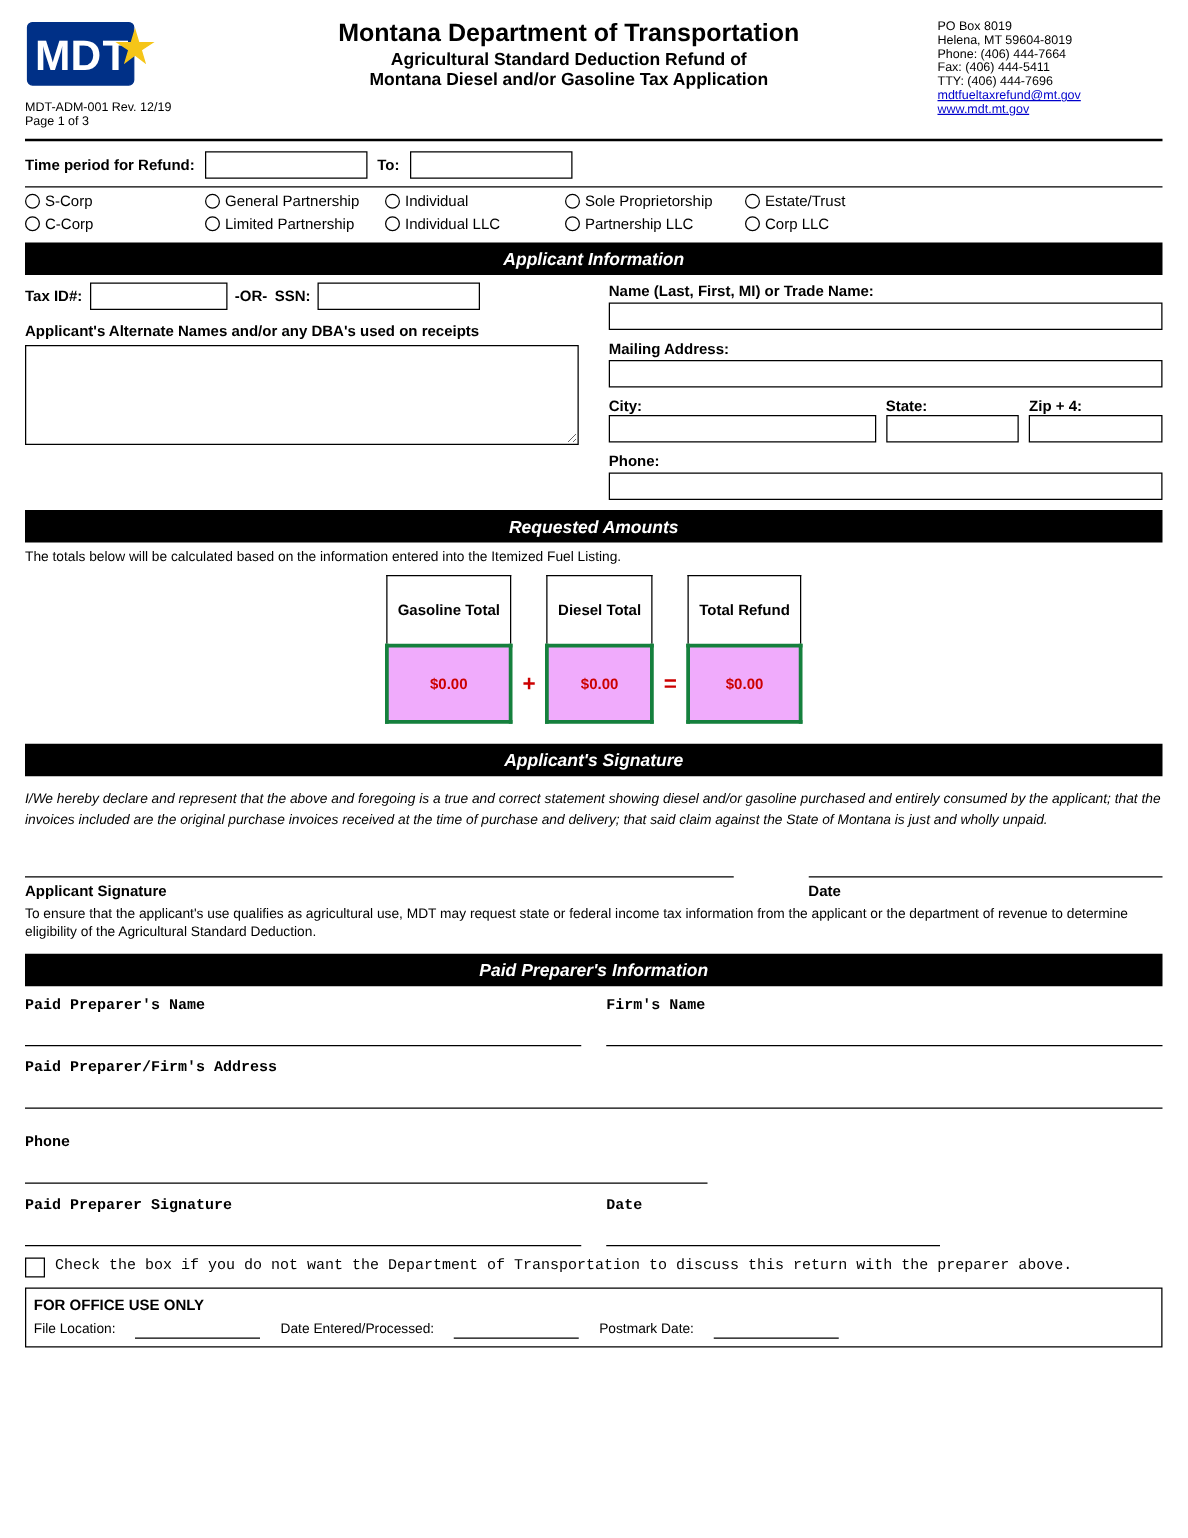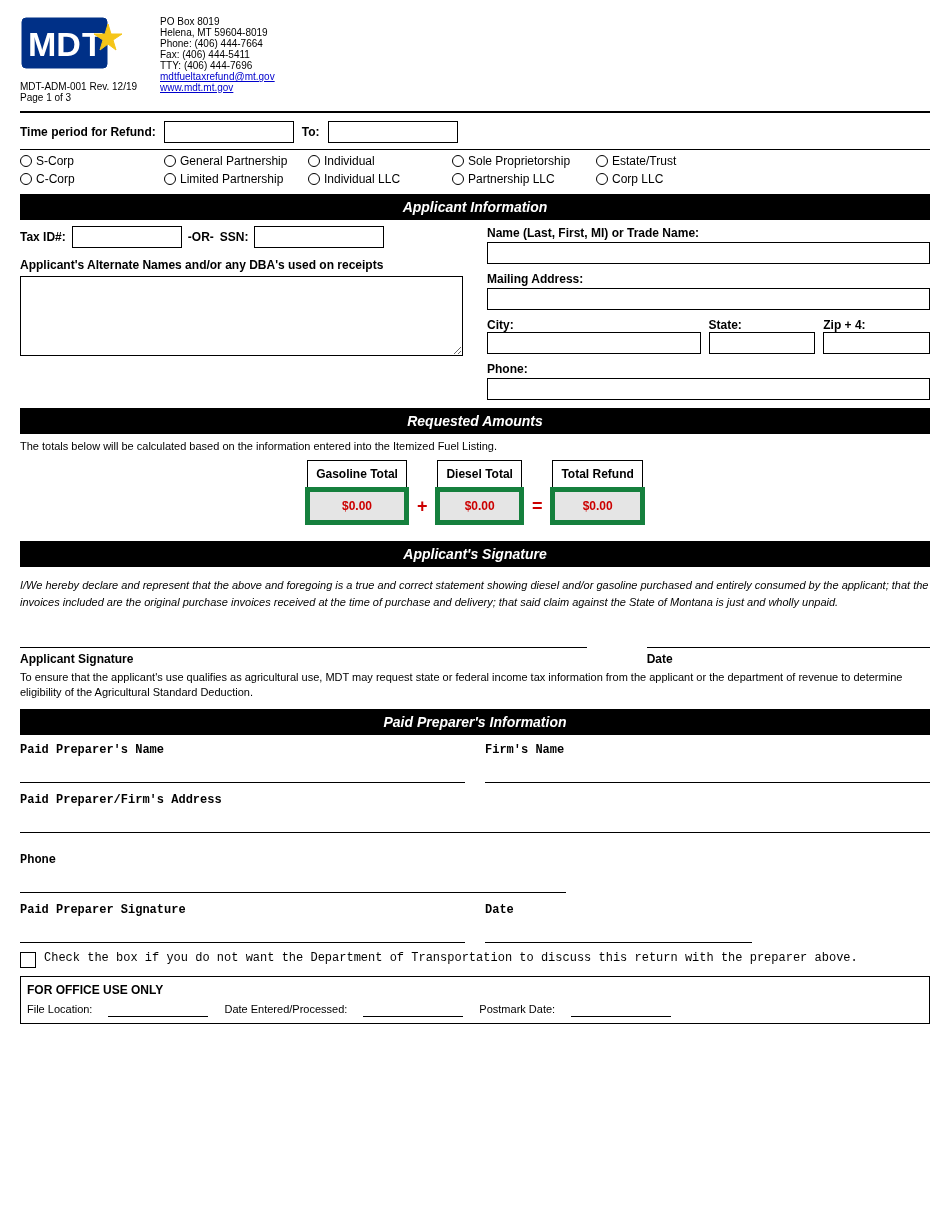--- a/index.html
+++ b/index.html
@@ -147,31 +147,31 @@
 
     .requested-desc {
       margin: 6px 0;
       font-size: 11px;
     }
     .totals-table {
       margin: 0 auto;
       border-collapse: collapse;
     }
     .totals-table td {
-      padding: 6px 8px;
+      padding: 20px 8px;
       text-align: center;
     }
     .totals-header td {
       border: 1px solid #000;
       font-weight: bold;
       background: #fff;
     }
     .totals-value td {
-      border: 5px solid #15803d;
-      background: #e5e5e5;
+      border: 3px solid #15803d;
+      background: #f0abfc;
       color: #cc0000;
       font-weight: bold;
     }
     .totals-op {
       border: none !important;
       background: #fff !important;
       font-size: 18px;
       font-weight: bold;
     }
 
@@ -276,20 +276,25 @@
       <rect x="2" y="2" width="85" height="50" rx="4" fill="#003087" stroke="#003087"></rect>
       <text x="8" y="40" font-family="Arial Black,Arial" font-weight="900" font-size="34" fill="white">MD</text>
       <text x="62" y="40" font-family="Arial Black,Arial" font-weight="900" font-size="34" fill="white">T</text>
 
       <polygon points="88,8 91,18 102,18 93,24 96,34 88,28 80,34 83,24 74,18 85,18" fill="#f5c518" stroke="#f5c518"></polygon>
     </svg>
     <div class="form-id">MDT-ADM-001   Rev. 12/19</div>
     <div class="page-num">Page 1 of 3</div>
   </div>
 
+  <div class="title-block">
+    <h1>Montana Department of Transportation</h1>
+    <h2>Agricultural Standard Deduction Refund of</h2>
+    <h2>Montana Diesel and/or Gasoline Tax Application</h2>
+  </div>
 
   <div class="contact-block">
     <div>PO Box 8019</div>
     <div>Helena, MT 59604-8019</div>
     <div>Phone: (406) 444-7664</div>
     <div>Fax: (406) 444-5411</div>
     <div>TTY: (406) 444-7696</div>
     <div style="color:#0000cc;text-decoration:underline;">mdtfueltaxrefund@mt.gov</div>
     <div style="color:#0000cc;text-decoration:underline;">www.mdt.mt.gov</div>
   </div>

